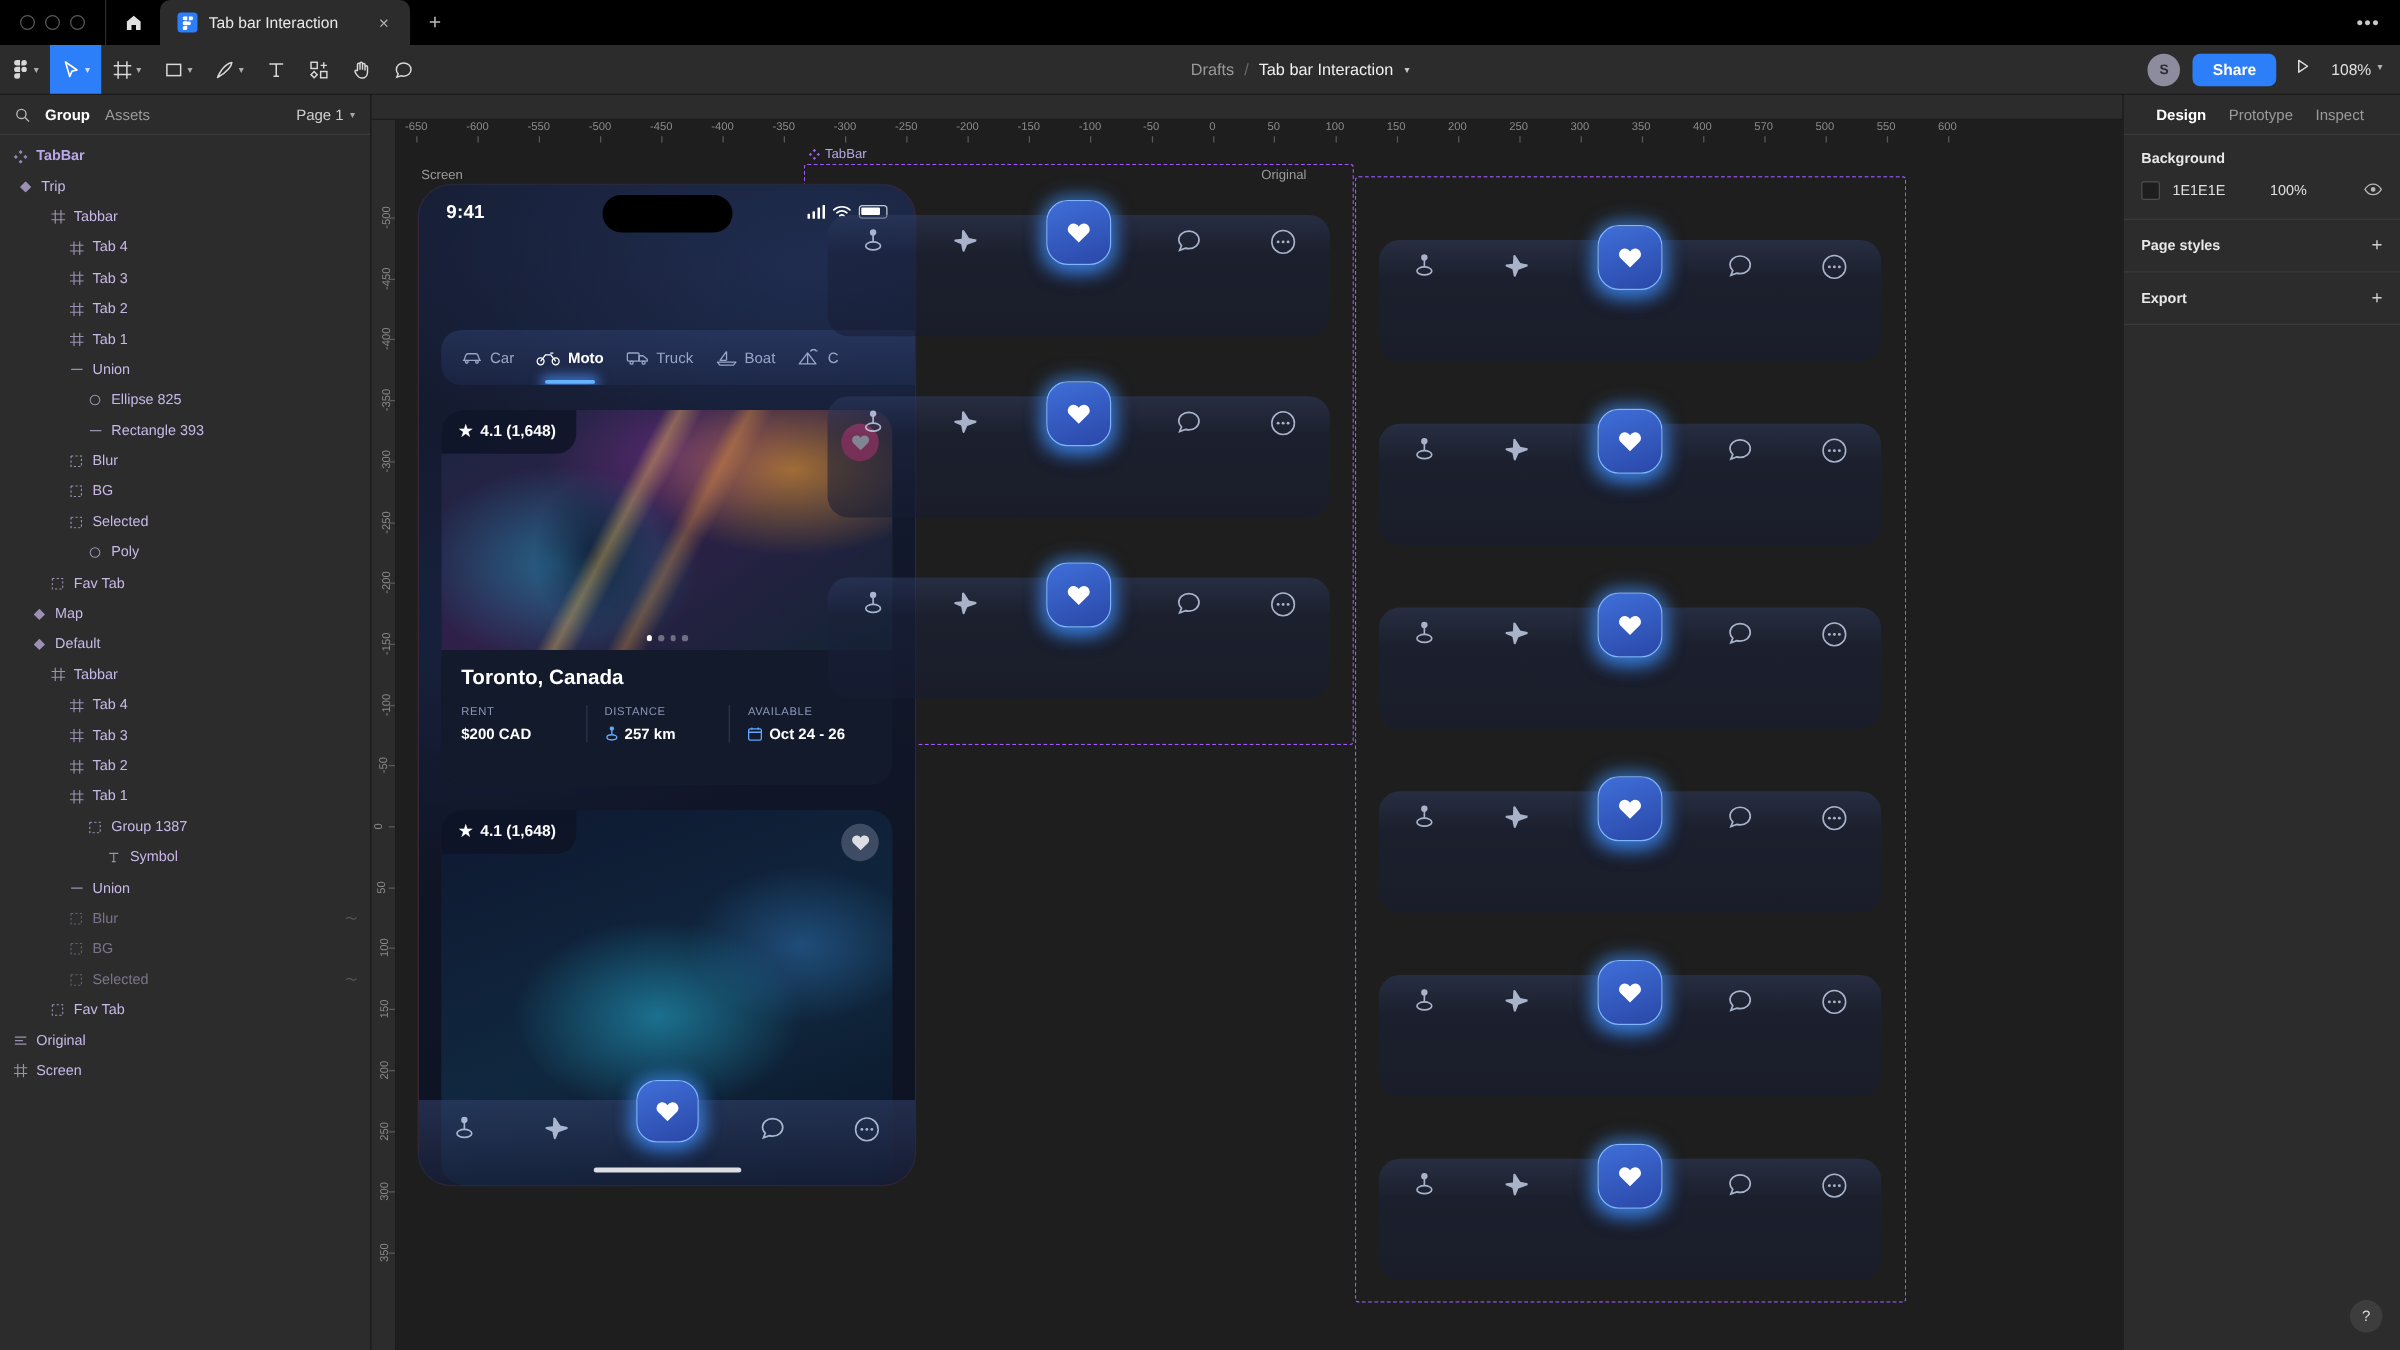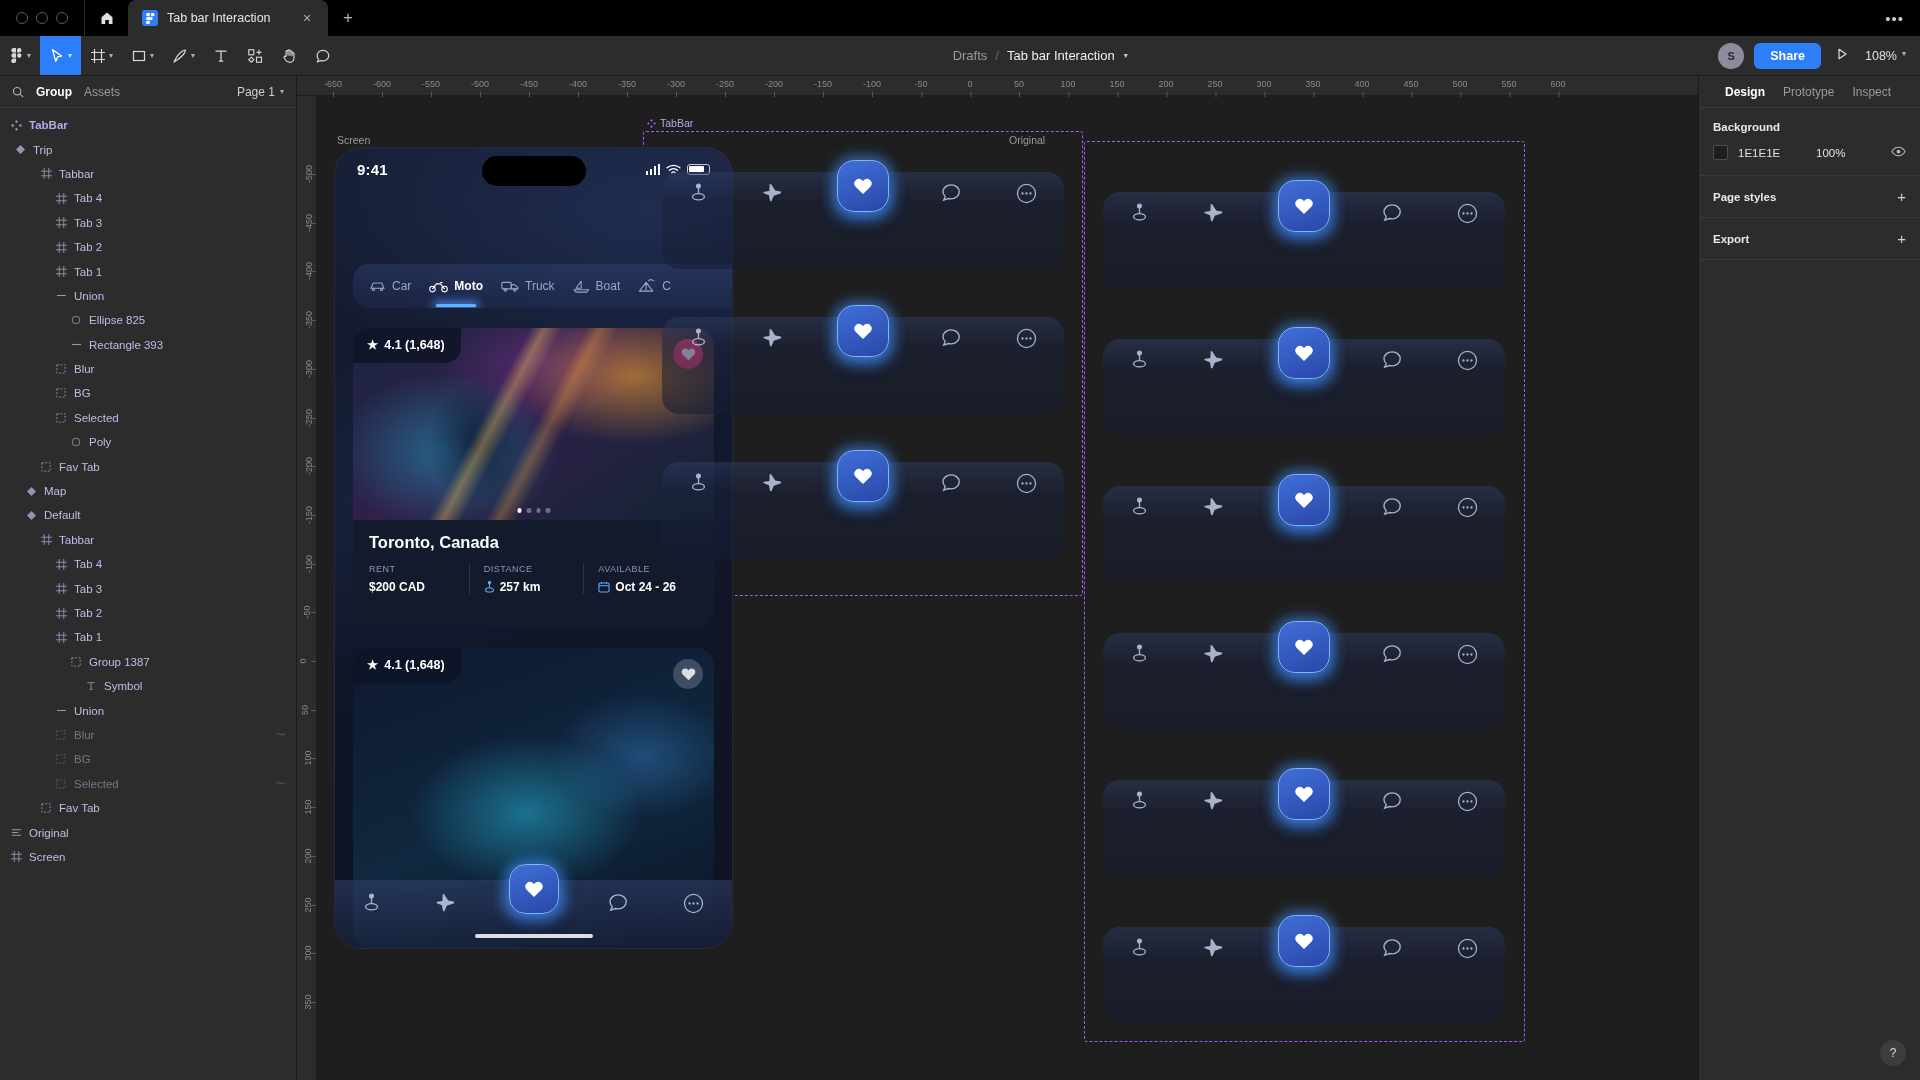--- a/index.html
+++ b/index.html
@@ -137,21 +137,21 @@
   }
   .ruler-h {
     position: absolute; left: 0; right: 0; top: 0; height: 20px;
     background: #2c2c2c; border-bottom: 1px solid #1b1b1b;
   }
   .ruler-v {
     position: absolute; left: 0; top: 20px; bottom: 0; width: 20px;
     background: #2c2c2c; border-right: 1px solid #1b1b1b;
   }
   .rtick { position: absolute; font-size: 9px; color: #8a8a8a; }
-  .rtick.h { top: 3px; transform: translateX(-50%); }
+  .rtick.h { top: 20px; transform: translateX(-50%); }
   .rtick.h::after { content: ""; position: absolute; left: 50%; top: 13px;
                     width: 1px; height: 5px; background: #5a5a5a; }
   .rtick.v { left: 3px; transform: translateY(-50%) rotate(-90deg);
              transform-origin: center; }
   .ruler-v .vmark { position: absolute; right: 0; width: 5px;
                     height: 1px; background: #5a5a5a; }
   .stage { position: absolute; left: 20px; top: 20px; right: 0; bottom: 0; }
 
   .frame-label {
     position: absolute; font-size: 10.5px; color: #9b9b9b; white-space: nowrap;
@@ -731,21 +731,21 @@
       <span class="rtick h" style="left: 624px;">-50</span>
       <span class="rtick h" style="left: 673px;">0</span>
       <span class="rtick h" style="left: 722px;">50</span>
       <span class="rtick h" style="left: 771px;">100</span>
       <span class="rtick h" style="left: 820px;">150</span>
       <span class="rtick h" style="left: 869px;">200</span>
       <span class="rtick h" style="left: 918px;">250</span>
       <span class="rtick h" style="left: 967px;">300</span>
       <span class="rtick h" style="left: 1016px;">350</span>
       <span class="rtick h" style="left: 1065px;">400</span>
-      <span class="rtick h" style="left: 1114px;">450</span>
+      <span class="rtick h" style="left: 1114px;">570</span>
       <span class="rtick h" style="left: 1163px;">500</span>
       <span class="rtick h" style="left: 1212px;">550</span>
       <span class="rtick h" style="left: 1261px;">600</span>
     </div>
   <div class="ruler-v" id="ruler-v">
       <span class="rtick v" style="top: 78px;">-500</span>
       <span class="vmark" style="top: 78px;"></span>
       <span class="rtick v" style="top: 126.7px;">-450</span>
       <span class="vmark" style="top: 126.7px;"></span>
       <span class="rtick v" style="top: 175.4px;">-400</span>

